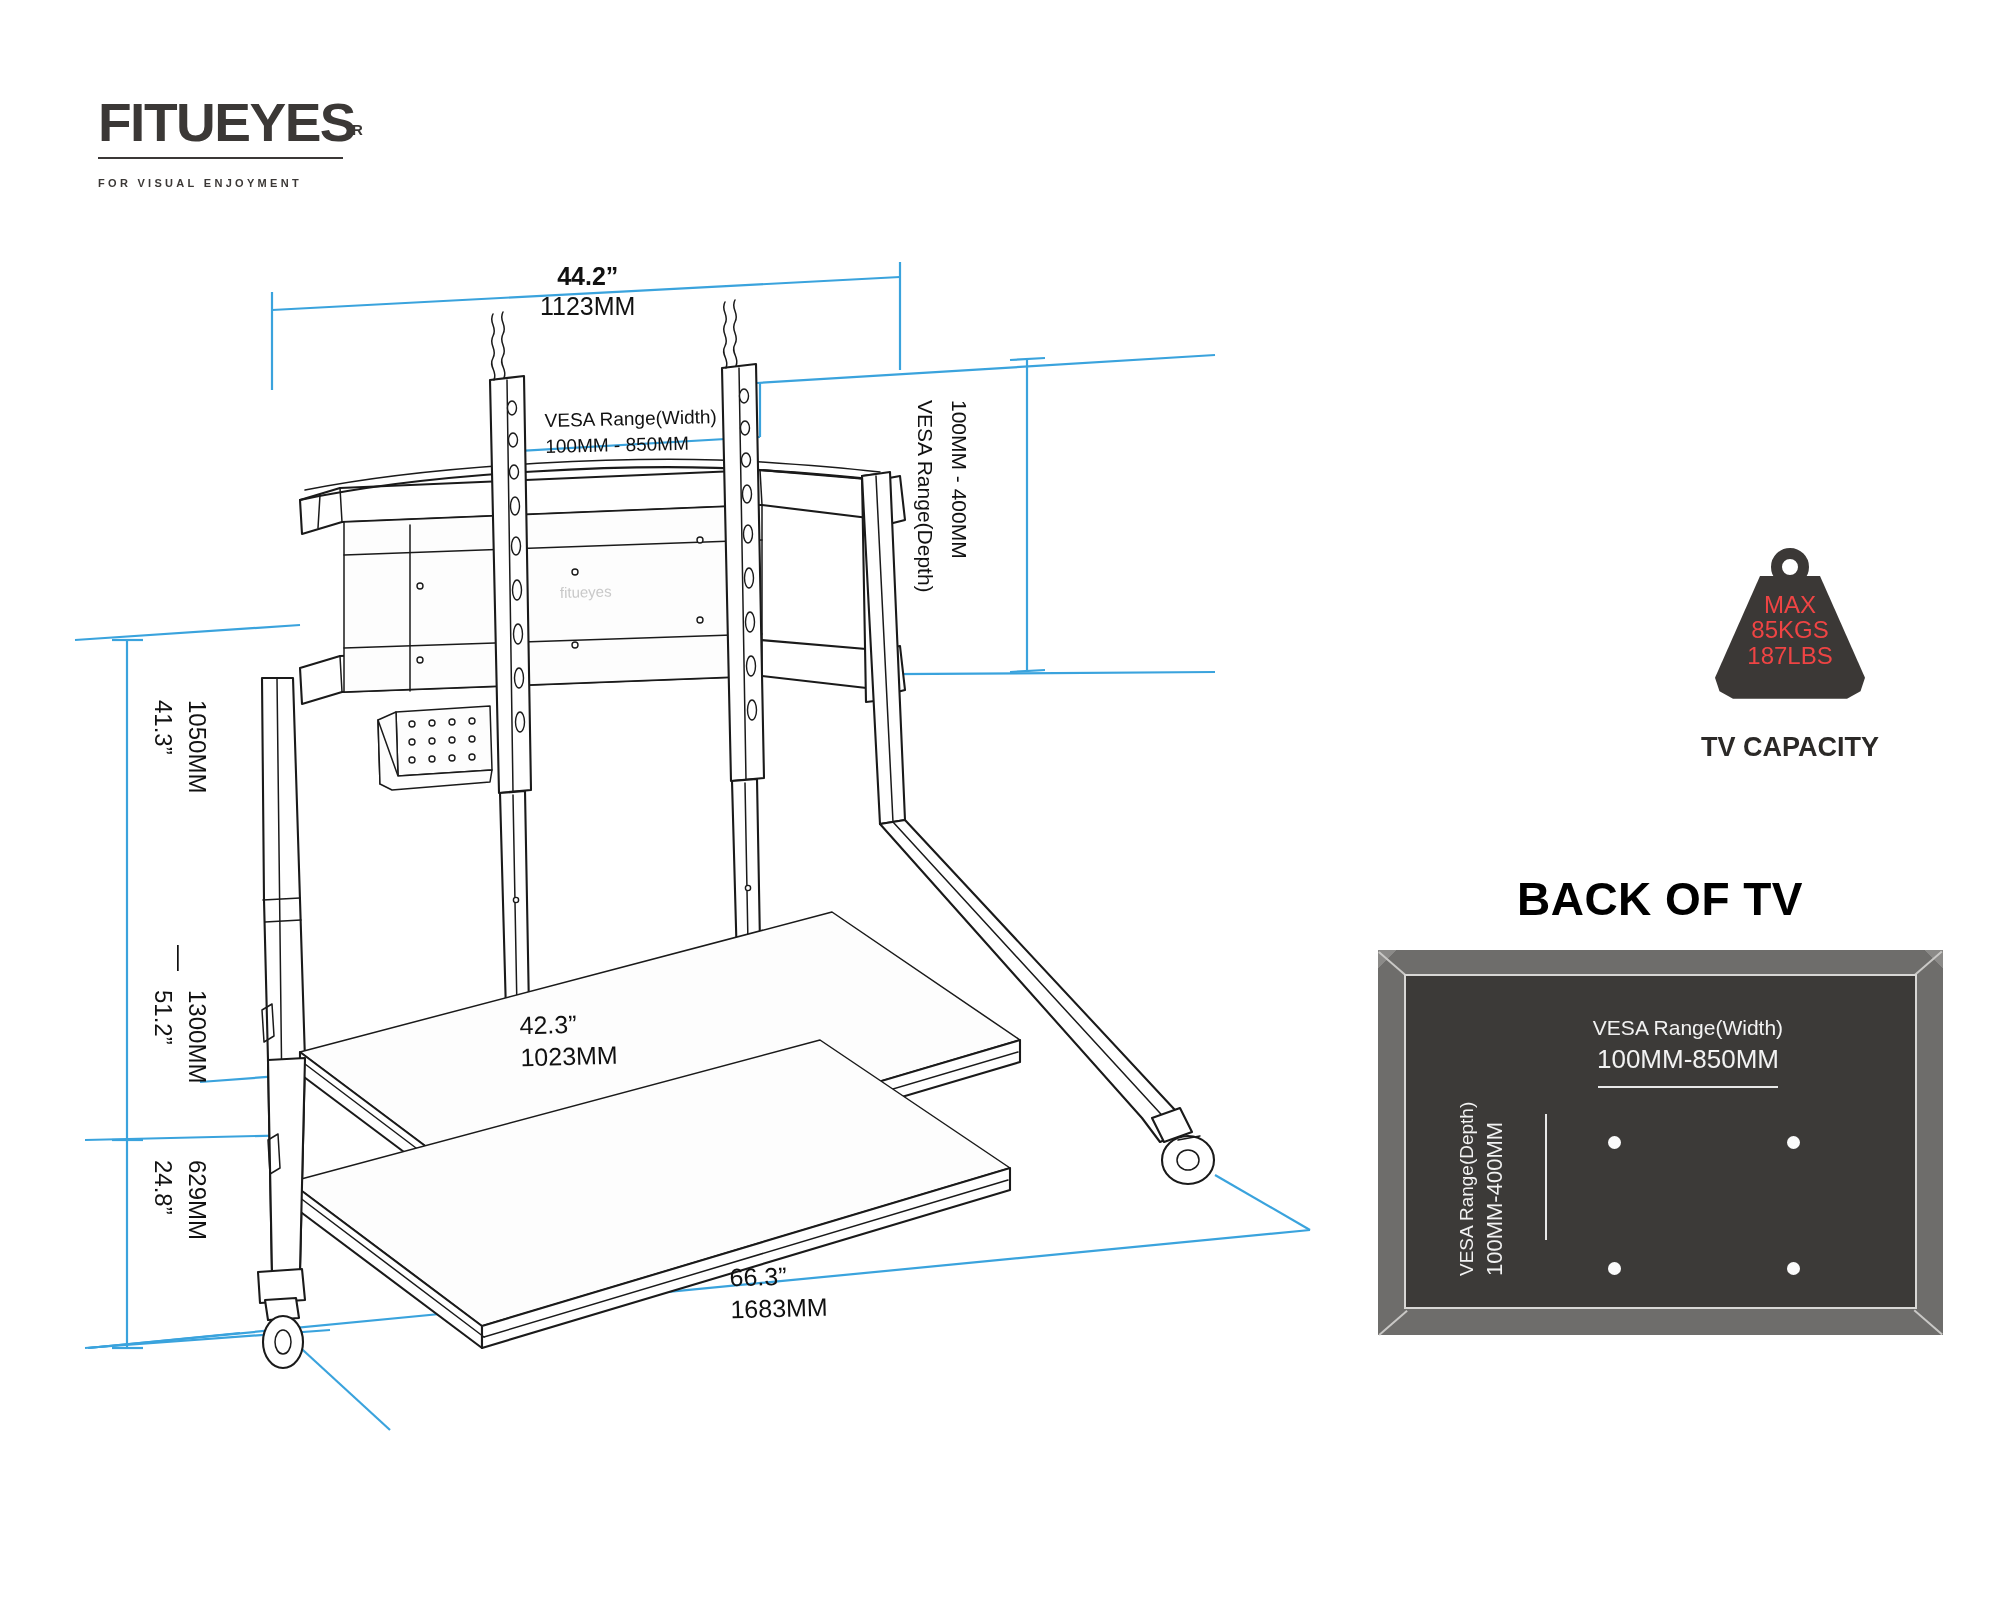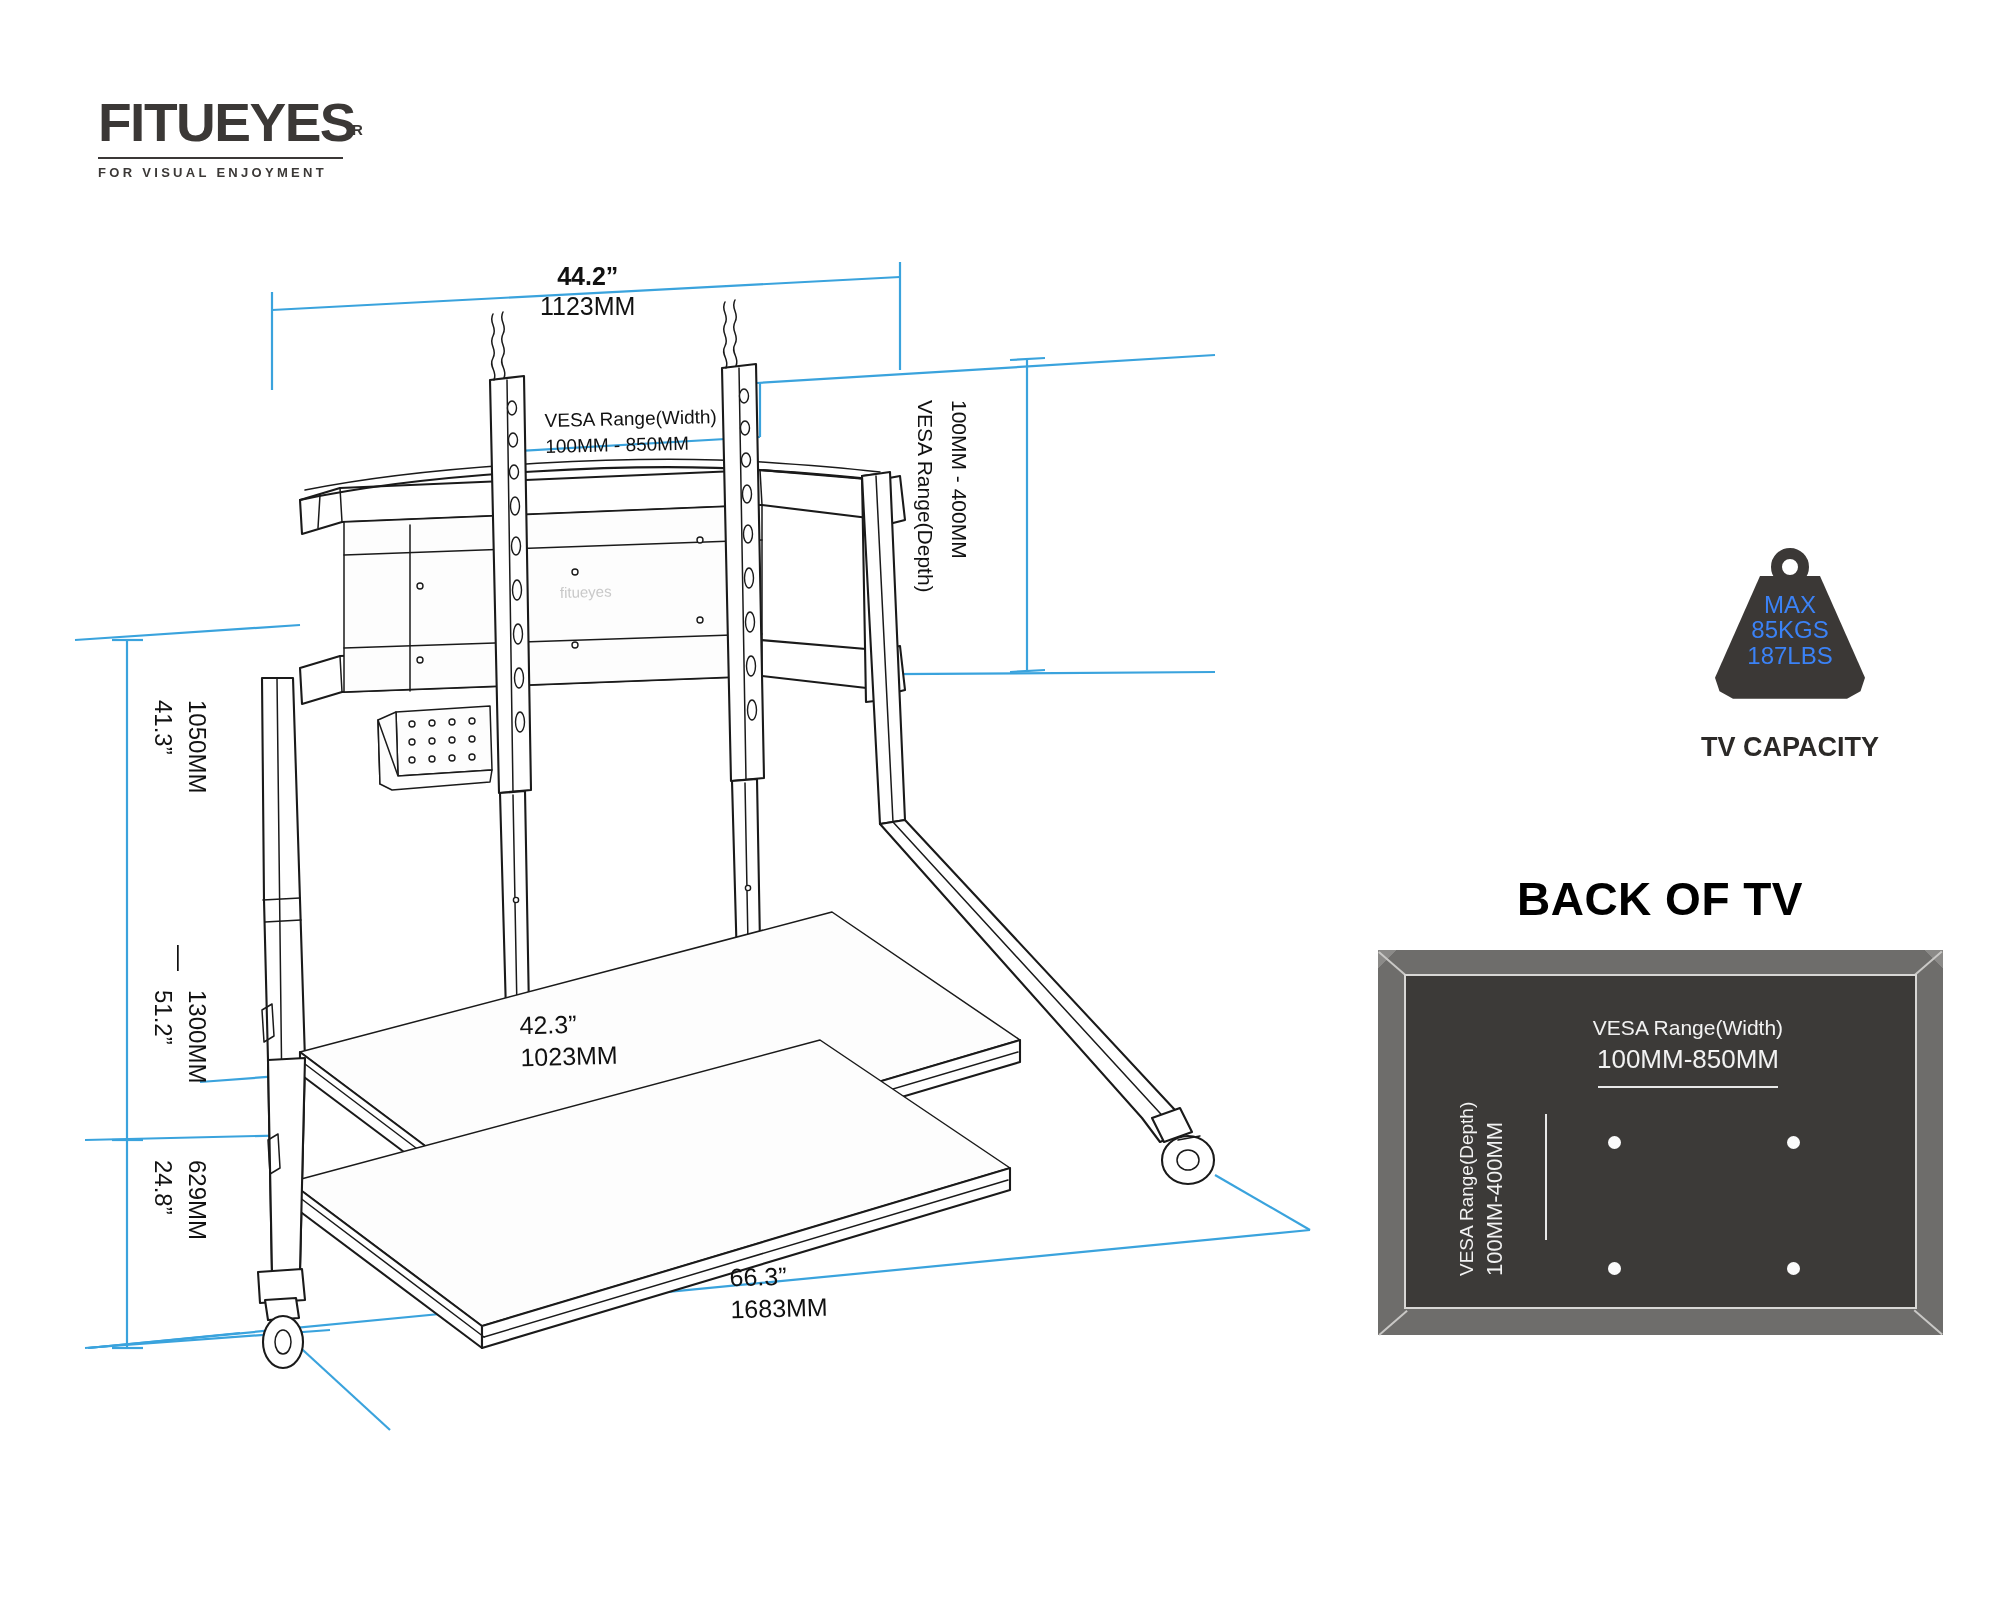--- a/index.html
+++ b/index.html
@@ -20,22 +20,22 @@
     transform:scaleX(1.02);transform-origin:left center;
   }
   #logo-reg{
     font-size:15px;font-weight:bold;color:#3b3836;
     vertical-align:super;margin-left:2px;letter-spacing:0;
   }
   #logo-rule{
     width:245px;height:2px;background:#3b3836;margin-top:8px;
   }
   #logo-tagline{
-    font-size:13px;font-weight:bold;letter-spacing:3.3px;
-    color:#3b3836;margin-top:6px;white-space:nowrap;
+    font-size:11px;font-weight:bold;letter-spacing:3.3px;
+    color:#3b3836;margin-top:18px;white-space:nowrap;
   }
 
   
   .dim{
     position:absolute;white-space:nowrap;color:#111;
     font-family:"Liberation Sans","DejaVu Sans",sans-serif;
     font-weight:400;line-height:1.18;
   }
   .dim .l1{display:block;}
   .dim .l2{display:block;}
@@ -106,21 +106,21 @@
     border:11px solid #3b3836;border-radius:50%;box-sizing:border-box;
   }
   #weight-icon .body{
     position:absolute;left:0;top:28px;width:150px;height:124px;
     background:#3b3836;
     clip-path:polygon(30% 0%,70% 0%,100% 82%,97% 93%,88% 99%,12% 99%,3% 93%,0% 82%);
     border-radius:6px;
   }
   #weight-icon .txt{
     position:absolute;left:0;top:44px;width:150px;
-    color:#3b82f6;font-size:24px;line-height:1.06;text-align:center;
+    color:#ef4444;font-size:24px;line-height:1.06;text-align:center;
   }
   #capacity-label{
     margin-top:29px;font-size:27px;font-weight:bold;color:#2b2927;
     white-space:nowrap;
   }
 
   
   #back-of-tv-title{
     left:1380px;top:872px;width:560px;text-align:center;
     font-size:46px;font-weight:bold;color:#000000;letter-spacing:0.5px;

